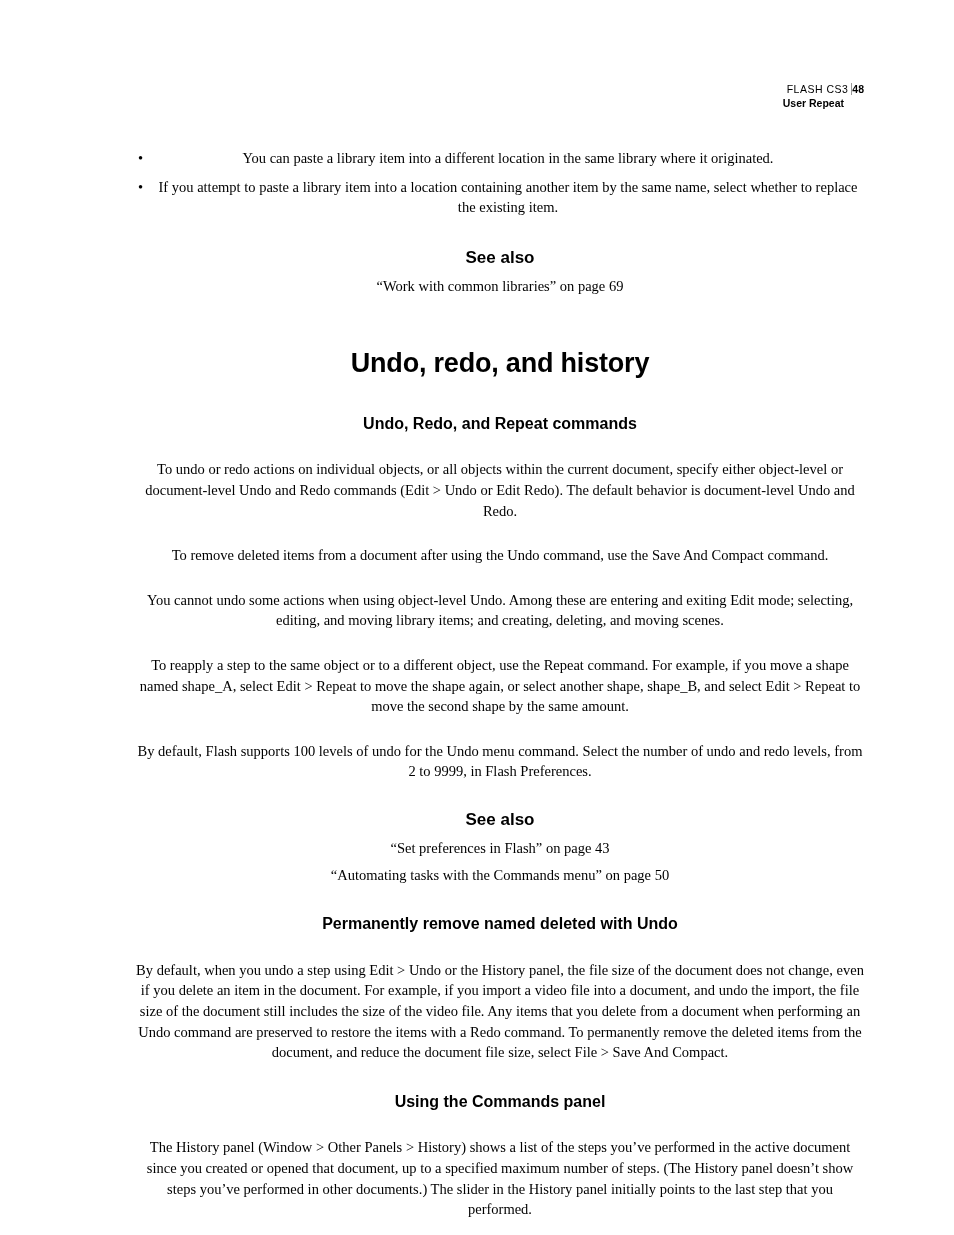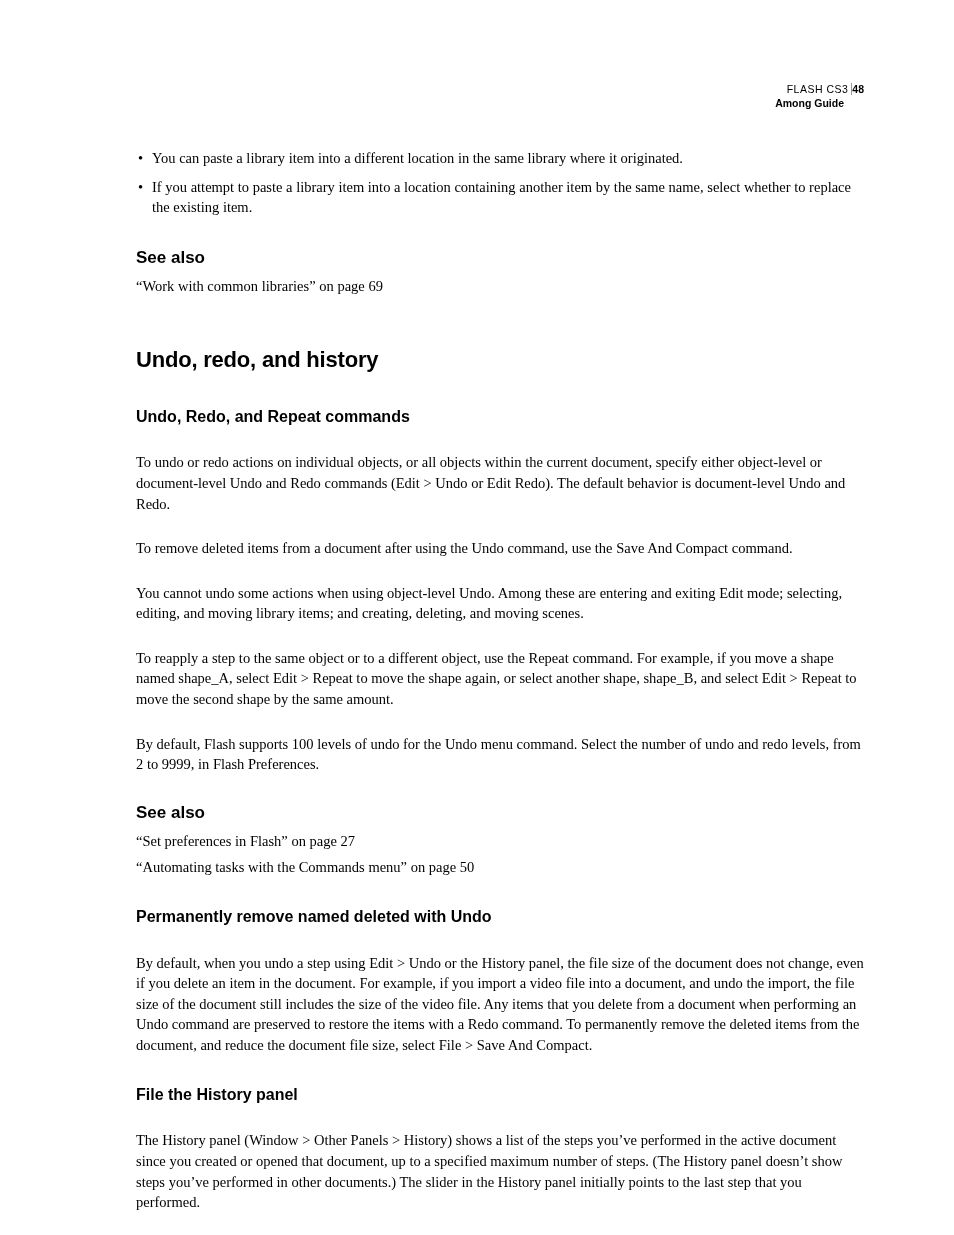--- a/index.html
+++ b/index.html
@@ -32,20 +32,21 @@
     font-weight: 700;
     border-left: 1px solid #999;
     margin-left: 3px;
   }
   .header-line2 {
     font-weight: 700;
     padding-right: 20px;
   }
   .content {
     padding-top: 66px;
+    text-align: center;
   }
   ul.bullets {
     list-style: none;
     margin: 0 0 28px 0;
   }
   ul.bullets li {
     position: relative;
     padding-left: 16px;
     margin-bottom: 8px;
   }
@@ -60,21 +61,21 @@
     font-weight: 700;
     font-size: 17px;
     margin-bottom: 6px;
   }
   .see-also-link {
     margin-bottom: 6px;
   }
   h1.main-heading {
     font-family: "Myriad Pro", "Helvetica Neue", Arial, sans-serif;
     font-weight: 700;
-    font-size: 22px;
+    font-size: 27px;
     margin-top: 48px;
     margin-bottom: 30px;
     letter-spacing: -0.2px;
   }
   h2.sub-heading {
     font-family: "Myriad Pro", "Helvetica Neue", Arial, sans-serif;
     font-weight: 700;
     font-size: 16px;
     margin-top: 28px;
     margin-bottom: 6px;
@@ -85,21 +86,21 @@
   }
   .block { margin-bottom: 20px; }
 </style>
 </head>
 <body>
 
 <div class="header">
   <div>
     <span class="header-line1">FLASH CS3</span><span class="header-page">48</span>
   </div>
-  <div class="header-line2">Among Guide</div>
+  <div class="header-line2">User Repeat</div>
 </div>
 
 <div class="page">
   <div class="content">
 
     <ul class="bullets">
       <li>You can paste a library item into a different location in the same library where it originated.</li>
       <li>If you attempt to paste a library item into a location containing another item by the same name, select whether to replace the existing item.</li>
     </ul>
 
@@ -112,24 +113,24 @@
 
     <h2 class="sub-heading">Undo, Redo, and Repeat commands</h2>
     <p class="body">To undo or redo actions on individual objects, or all objects within the current document, specify either object-level or document-level Undo and Redo commands (Edit &gt; Undo or Edit Redo). The default behavior is document-level Undo and Redo.</p>
     <p class="body">To remove deleted items from a document after using the Undo command, use the Save And Compact command.</p>
     <p class="body">You cannot undo some actions when using object-level Undo. Among these are entering and exiting Edit mode; selecting, editing, and moving library items; and creating, deleting, and moving scenes.</p>
     <p class="body">To reapply a step to the same object or to a different object, use the Repeat command. For example, if you move a shape named shape_A, select Edit &gt; Repeat to move the shape again, or select another shape, shape_B, and select Edit &gt; Repeat to move the second shape by the same amount.</p>
     <p class="body">By default, Flash supports 100 levels of undo for the Undo menu command. Select the number of undo and redo levels, from 2 to 9999, in Flash Preferences.</p>
 
     <div class="block" style="margin-top:26px;">
       <div class="see-also-head">See also</div>
-      <div class="see-also-link">“Set preferences in Flash” on page 27</div>
+      <div class="see-also-link">“Set preferences in Flash” on page 43</div>
       <div class="see-also-link">“Automating tasks with the Commands menu” on page 50</div>
     </div>
 
     <h2 class="sub-heading">Permanently remove named deleted with Undo</h2>
     <p class="body">By default, when you undo a step using Edit &gt; Undo or the History panel, the file size of the document does not change, even if you delete an item in the document. For example, if you import a video file into a document, and undo the import, the file size of the document still includes the size of the video file. Any items that you delete from a document when performing an Undo command are preserved to restore the items with a Redo command. To permanently remove the deleted items from the document, and reduce the document file size, select File &gt; Save And Compact.</p>
 
-    <h2 class="sub-heading">File the History panel</h2>
+    <h2 class="sub-heading">Using the Commands panel</h2>
     <p class="body">The History panel (Window &gt; Other Panels &gt; History) shows a list of the steps you’ve performed in the active document since you created or opened that document, up to a specified maximum number of steps. (The History panel doesn’t show steps you’ve performed in other documents.) The slider in the History panel initially points to the last step that you performed.</p>
 
   </div>
 </div>
 
 </body></html>

